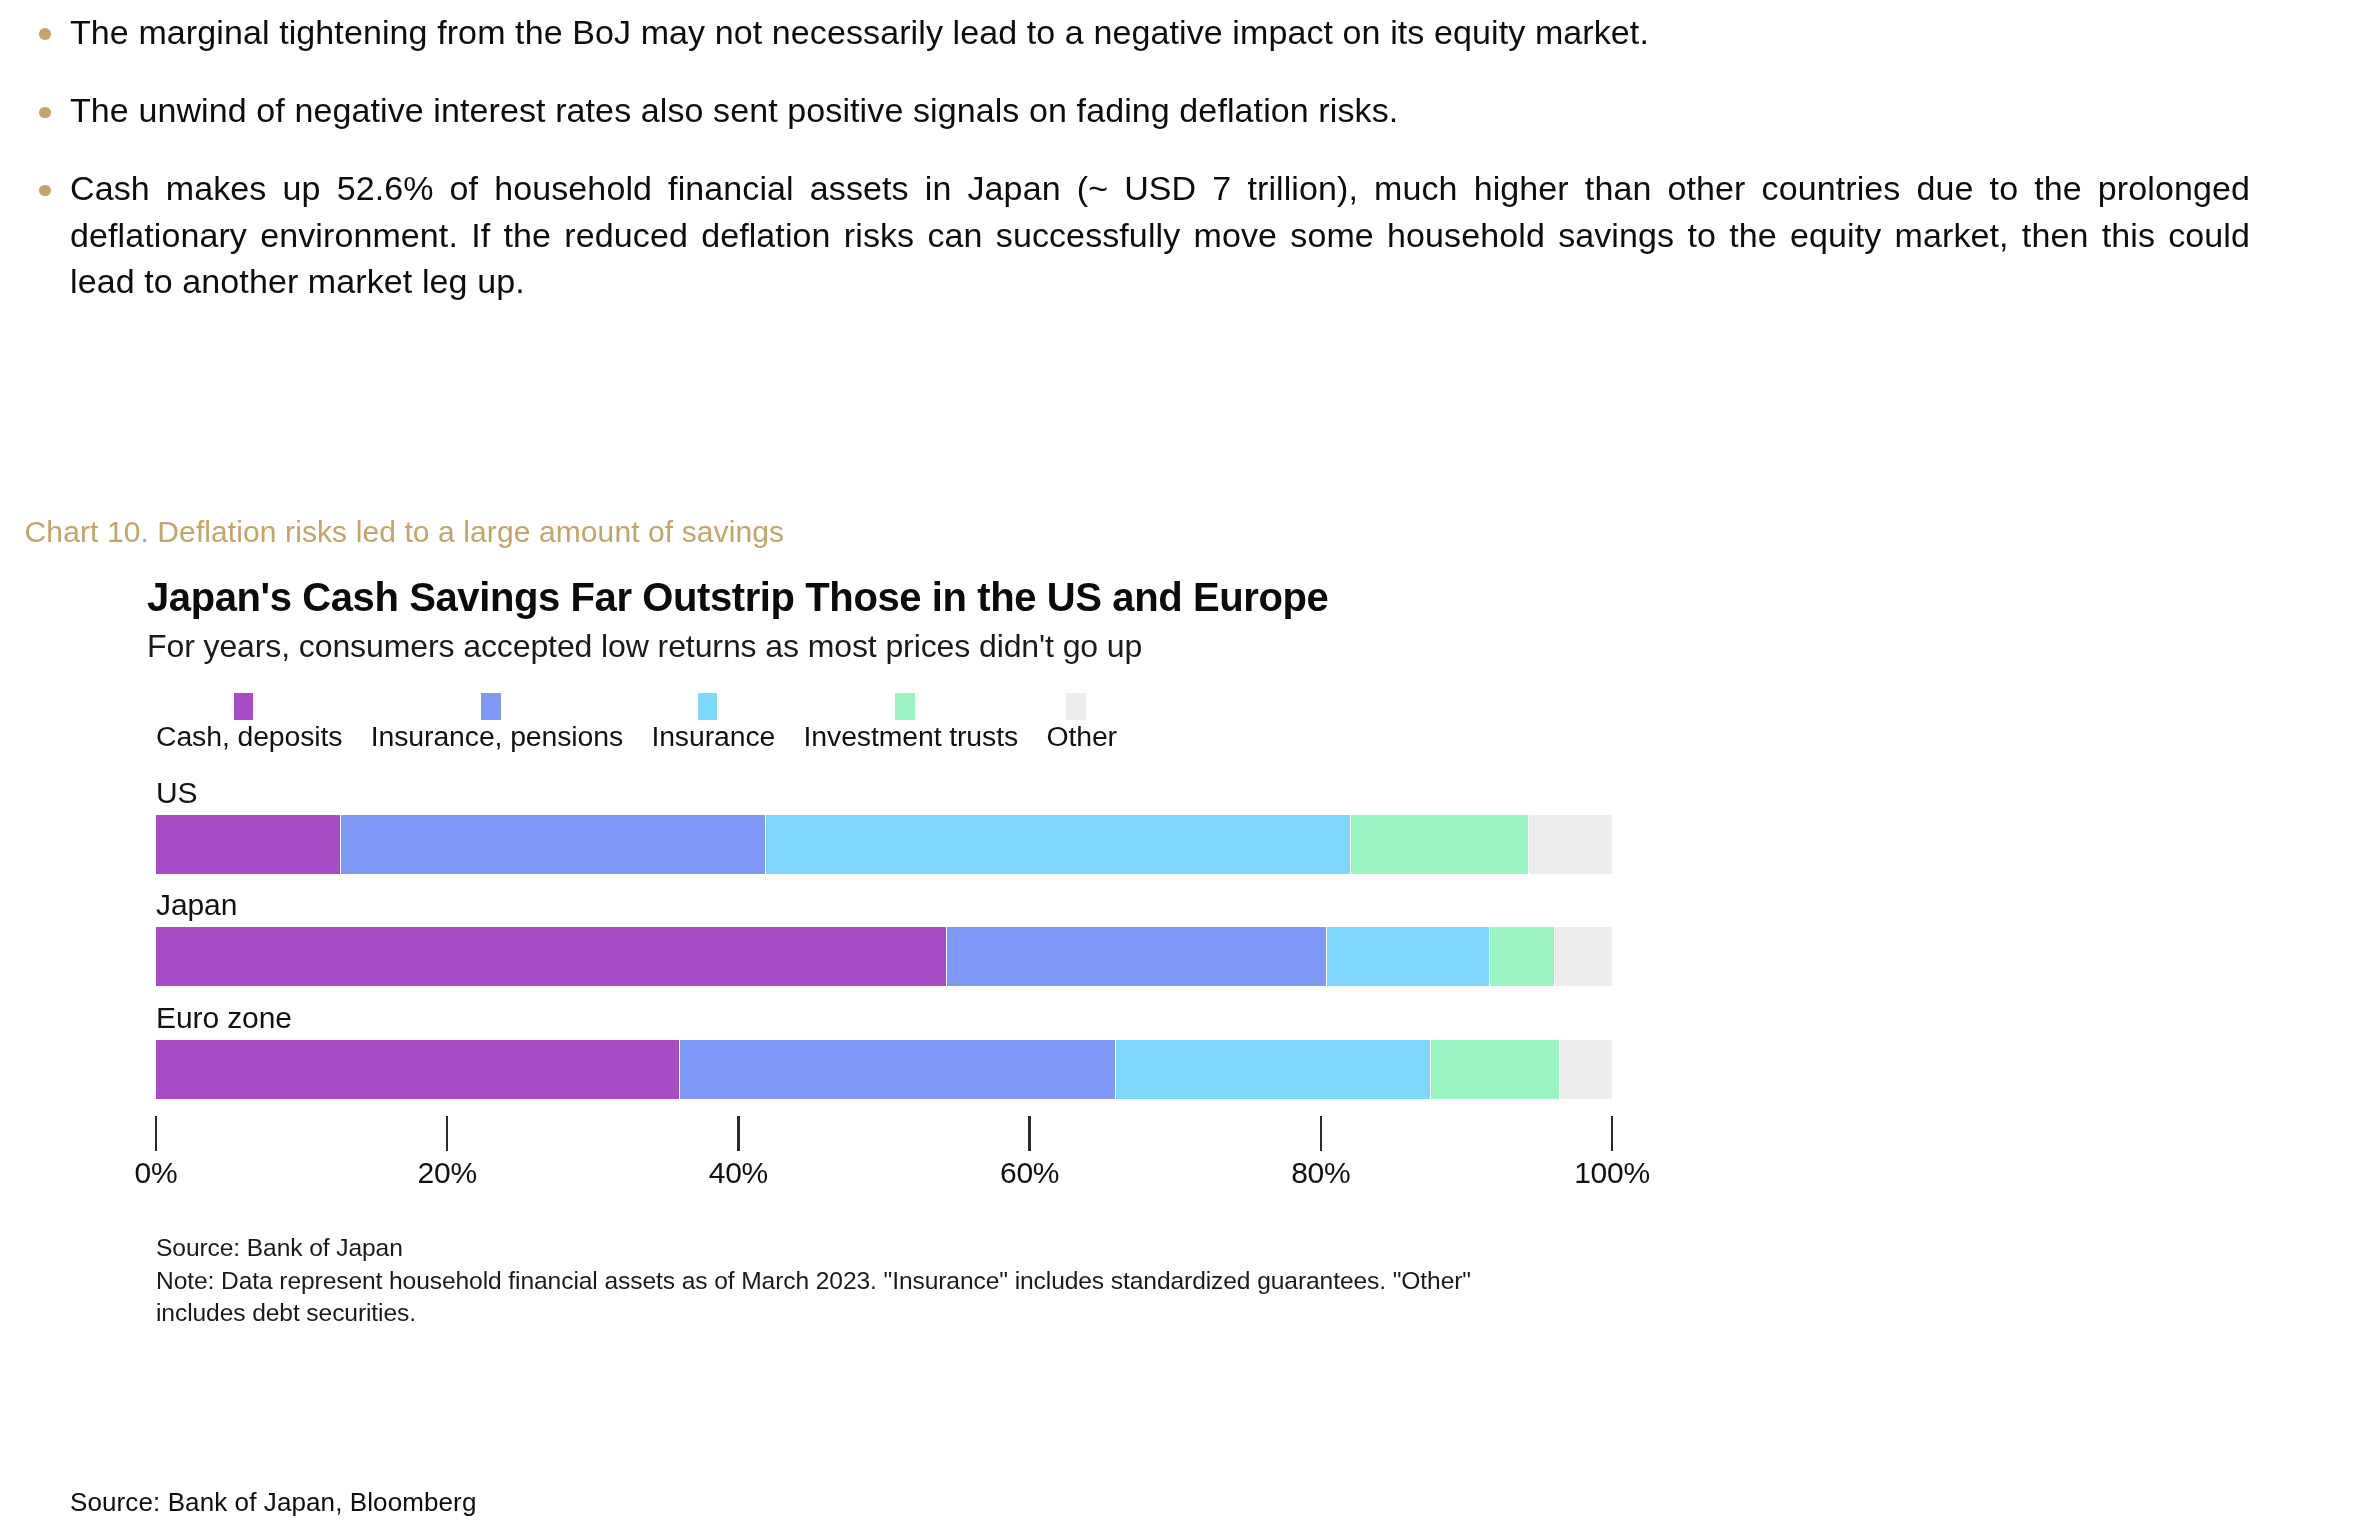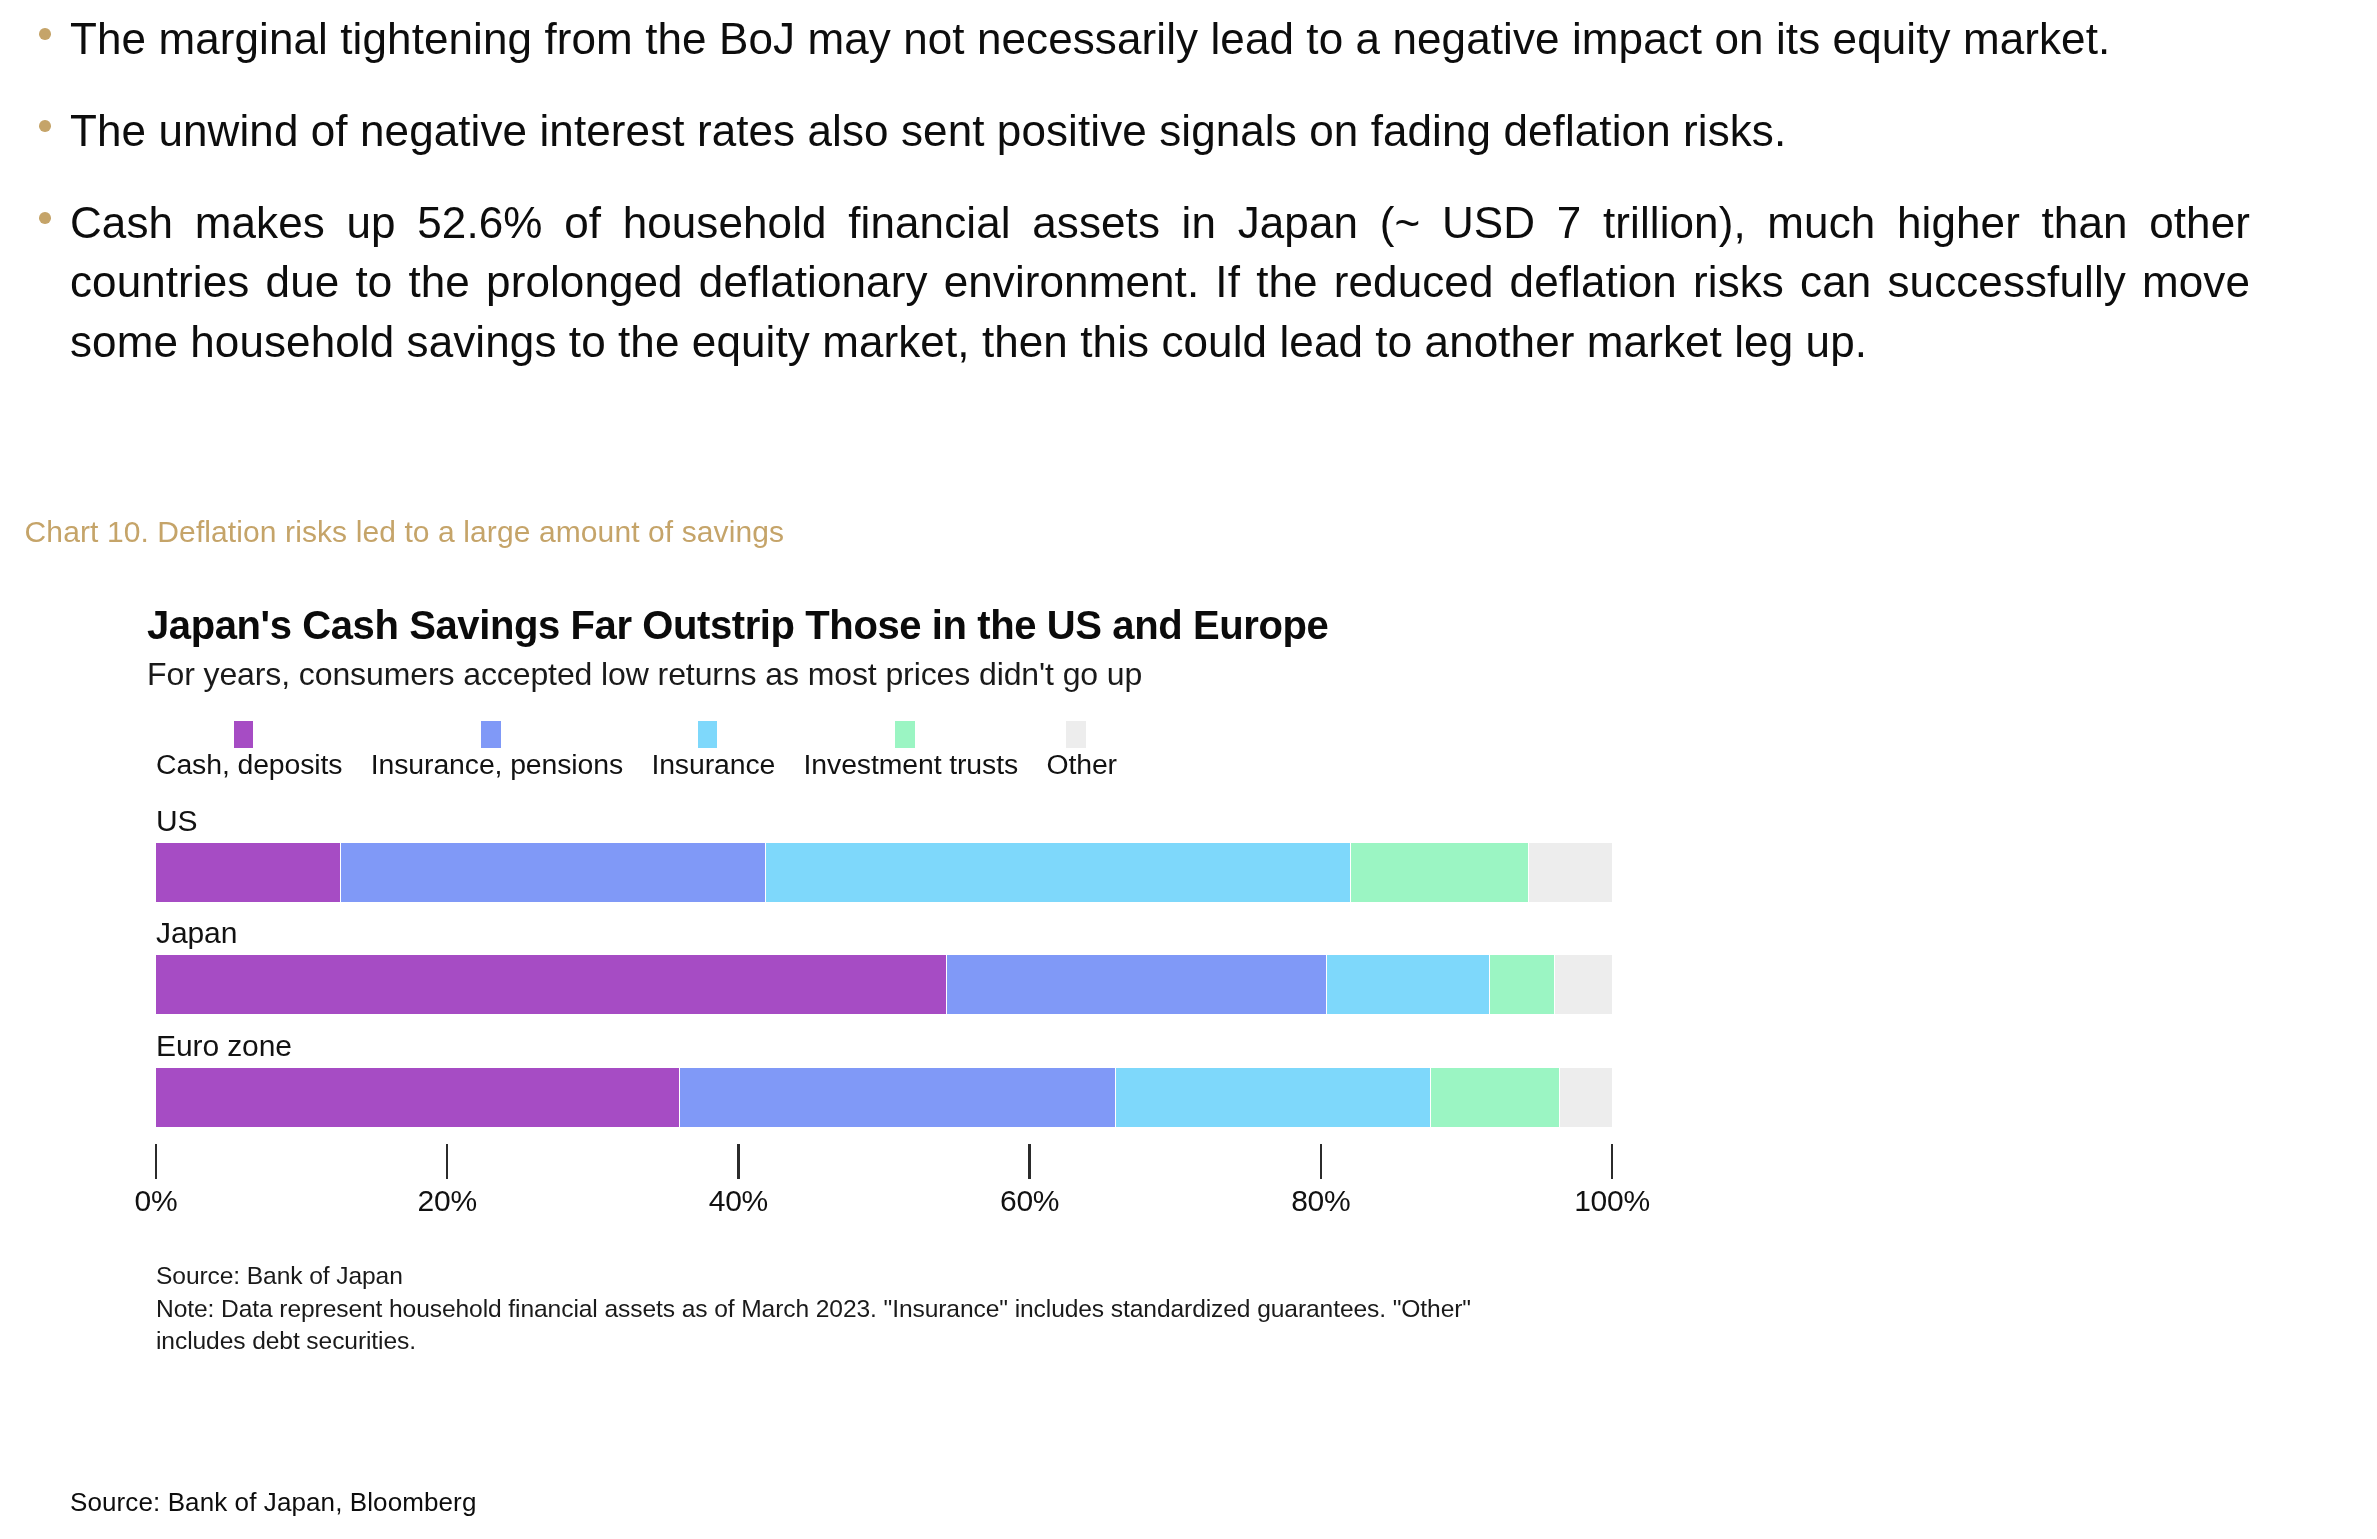--- a/index.html
+++ b/index.html
@@ -32,21 +32,21 @@
     flex: 0 0 auto;
     width: 11.6px;
     height: 11.6px;
     border-radius: 50%;
     background: #c5a469;
     margin-top: 19.4px;
     margin-right: 19.4px;
   }
   .bullet-text {
     flex: 1 1 auto;
-    font-size: 44px;
+    font-size: 34px;
     line-height: 1.36;
     letter-spacing: 0.1px;
     text-align: justify;
     color: #0d0d0d;
     font-weight: 400;
   }
   .bullet-text.nojustify { text-align: left; }
 
   
   .chart-caption {
@@ -57,21 +57,20 @@
     color: #c5a469;
     letter-spacing: 0.1px;
   }
 
   
   .chart-block {
     position: absolute;
     left: 147px;
     top: 575px;
     width: 1616px;
-    margin-top: 28px;
   }
   .chart-title {
     font-size: 40px;
     font-weight: 700;
     color: #0b0b0b;
     letter-spacing: -0.4px;
     line-height: 1.1;
   }
   .chart-subtitle {
     margin-top: 10.3px;

